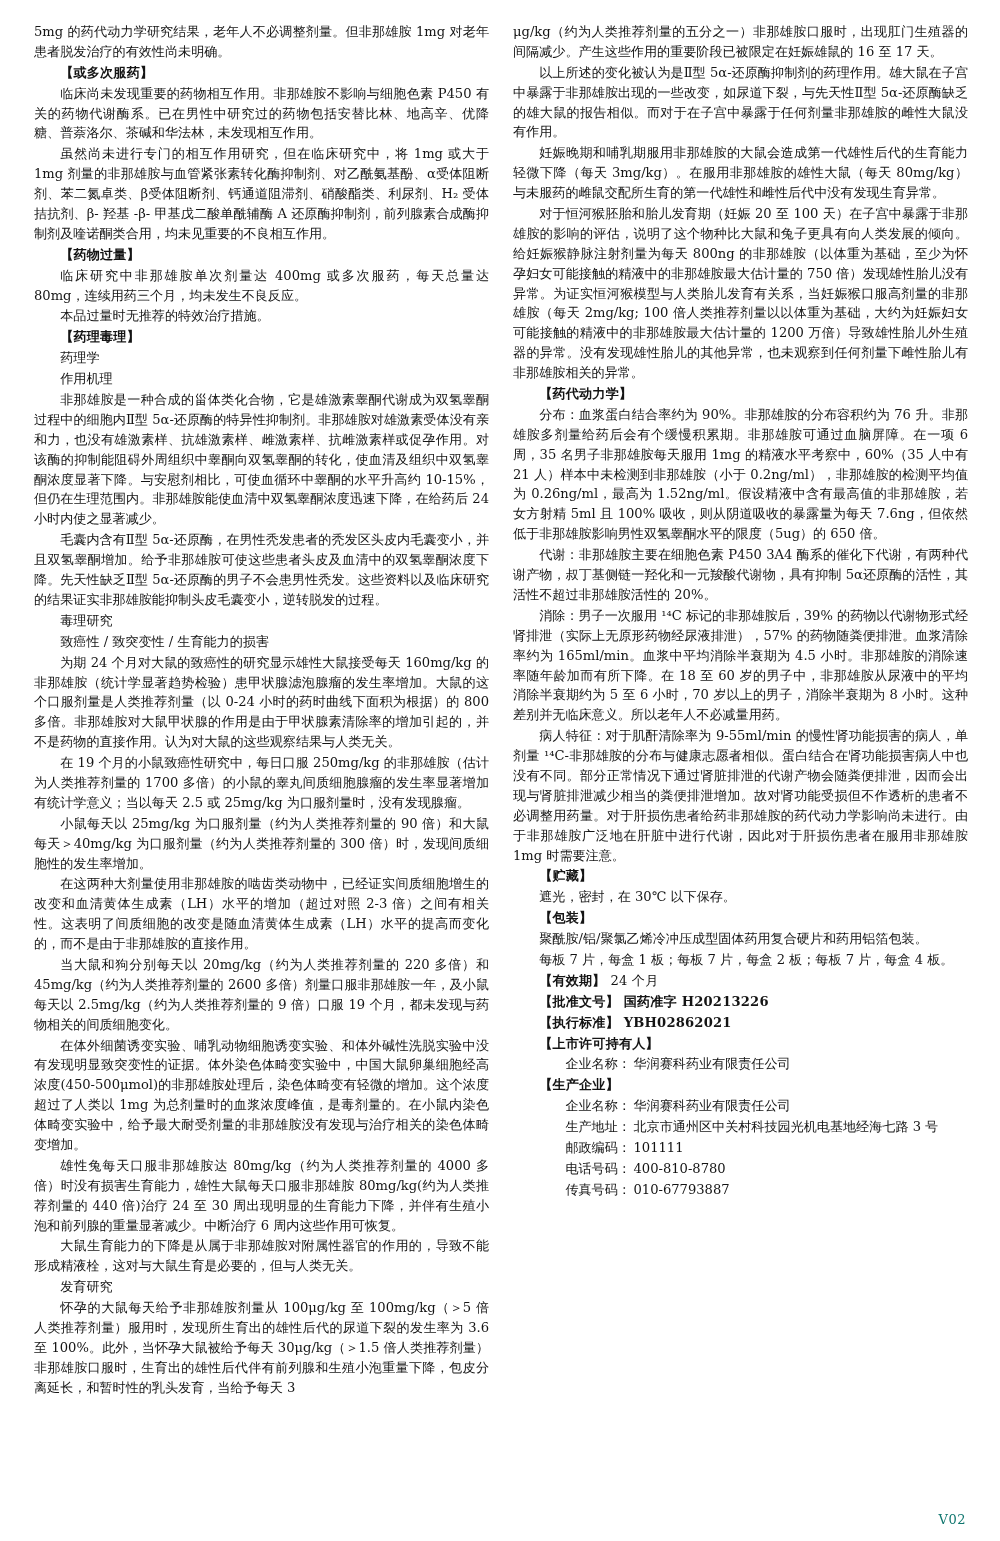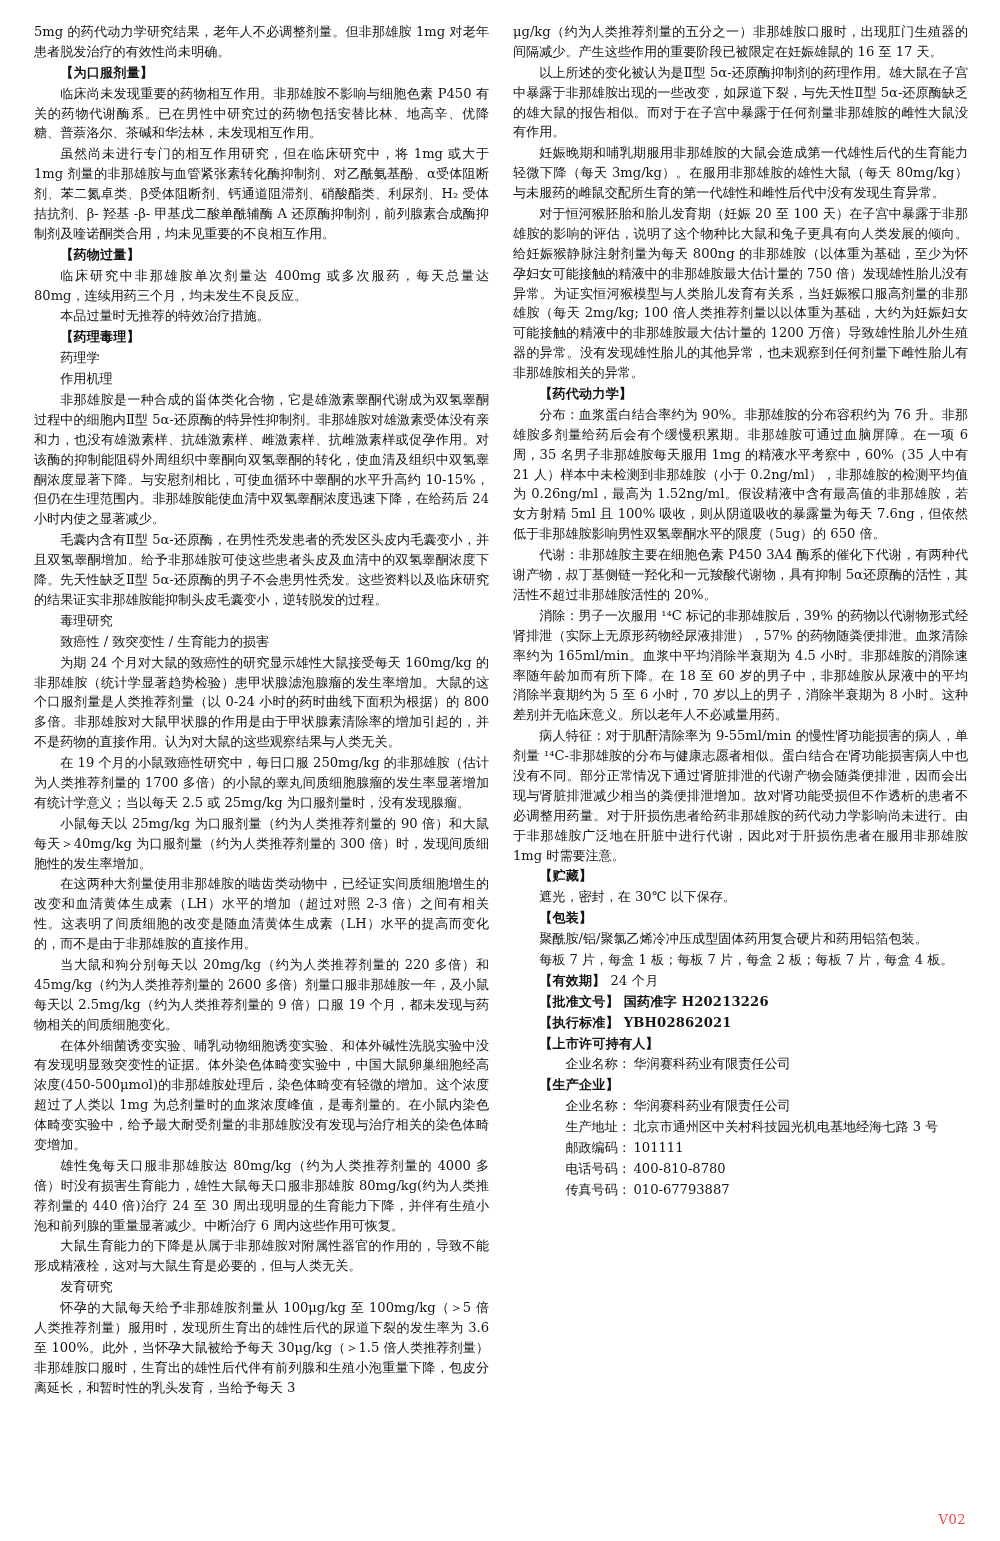--- a/index.html
+++ b/index.html
@@ -58,31 +58,31 @@
   .kv .k {
     display: inline-block;
     min-width: 7.2em;
   }
   .footer {
     position: absolute;
     right: 34px;
     bottom: 14px;
     font-size: 13px;
     letter-spacing: 0.5px;
-    color: #ef4444;
+    color: #0f766e;
   }
 </style>
 </head>
 <body>
 
 <div class="page">
   <div class="cols">
     <div class="col" id="col-left">
         <p class="noind">5mg 的药代动力学研究结果，老年人不必调整剂量。但非那雄胺 1mg 对老年患者脱发治疗的有效性尚未明确。</p>
-        <p class="sec-title">【为口服剂量】</p>
+        <p class="sec-title">【或多次服药】</p>
         <p>临床尚未发现重要的药物相互作用。非那雄胺不影响与细胞色素 P450 有关的药物代谢酶系。已在男性中研究过的药物包括安替比林、地高辛、优降糖、普萘洛尔、茶碱和华法林，未发现相互作用。</p>
         <p>虽然尚未进行专门的相互作用研究，但在临床研究中，将 1mg 或大于 1mg 剂量的非那雄胺与血管紧张素转化酶抑制剂、对乙酰氨基酚、α受体阻断剂、苯二氮卓类、β受体阻断剂、钙通道阻滞剂、硝酸酯类、利尿剂、H₂ 受体拮抗剂、β- 羟基 -β- 甲基戊二酸单酰辅酶 A 还原酶抑制剂，前列腺素合成酶抑制剂及喹诺酮类合用，均未见重要的不良相互作用。</p>
         <p class="sec-title">【药物过量】</p>
         <p>临床研究中非那雄胺单次剂量达 400mg 或多次服药，每天总量达 80mg，连续用药三个月，均未发生不良反应。</p>
         <p>本品过量时无推荐的特效治疗措施。</p>
         <p class="sec-title">【药理毒理】</p>
         <p class="sub-title">药理学</p>
         <p class="sub-title">作用机理</p>
         <p>非那雄胺是一种合成的甾体类化合物，它是雄激素睾酮代谢成为双氢睾酮过程中的细胞内Ⅱ型 5α-还原酶的特异性抑制剂。非那雄胺对雄激素受体没有亲和力，也没有雄激素样、抗雄激素样、雌激素样、抗雌激素样或促孕作用。对该酶的抑制能阻碍外周组织中睾酮向双氢睾酮的转化，使血清及组织中双氢睾酮浓度显著下降。与安慰剂相比，可使血循环中睾酮的水平升高约 10-15%，但仍在生理范围内。非那雄胺能使血清中双氢睾酮浓度迅速下降，在给药后 24 小时内使之显著减少。</p>
         <p>毛囊内含有Ⅱ型 5α-还原酶，在男性秃发患者的秃发区头皮内毛囊变小，并且双氢睾酮增加。给予非那雄胺可使这些患者头皮及血清中的双氢睾酮浓度下降。先天性缺乏Ⅱ型 5α-还原酶的男子不会患男性秃发。这些资料以及临床研究的结果证实非那雄胺能抑制头皮毛囊变小，逆转脱发的过程。</p>

